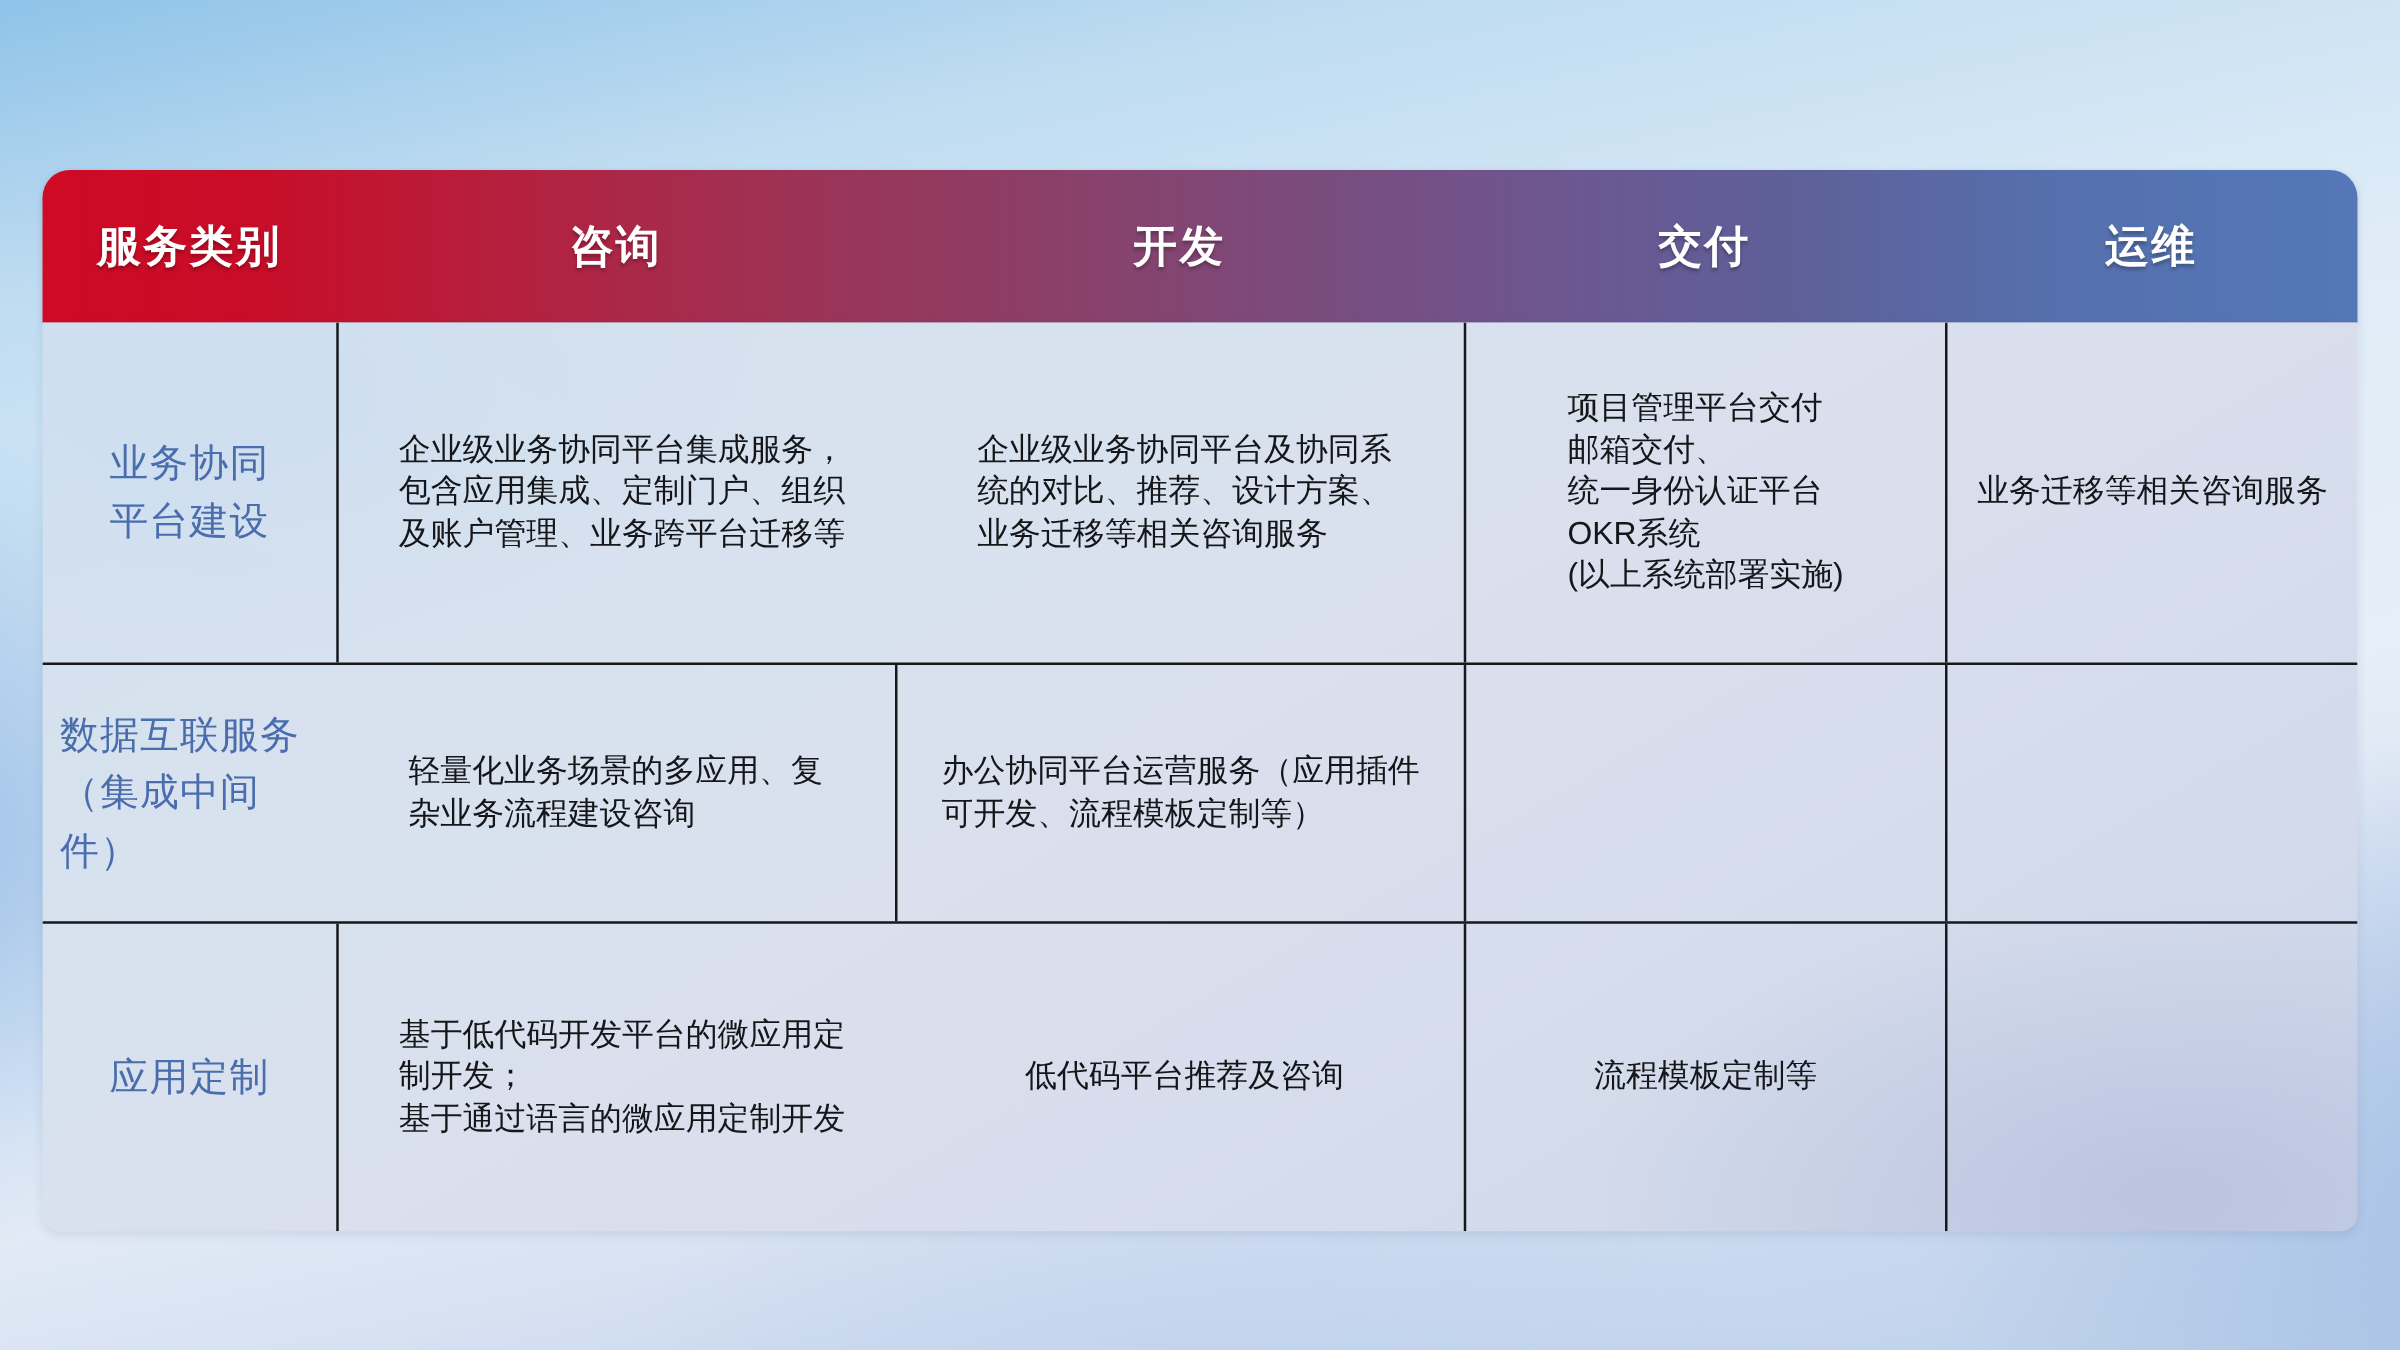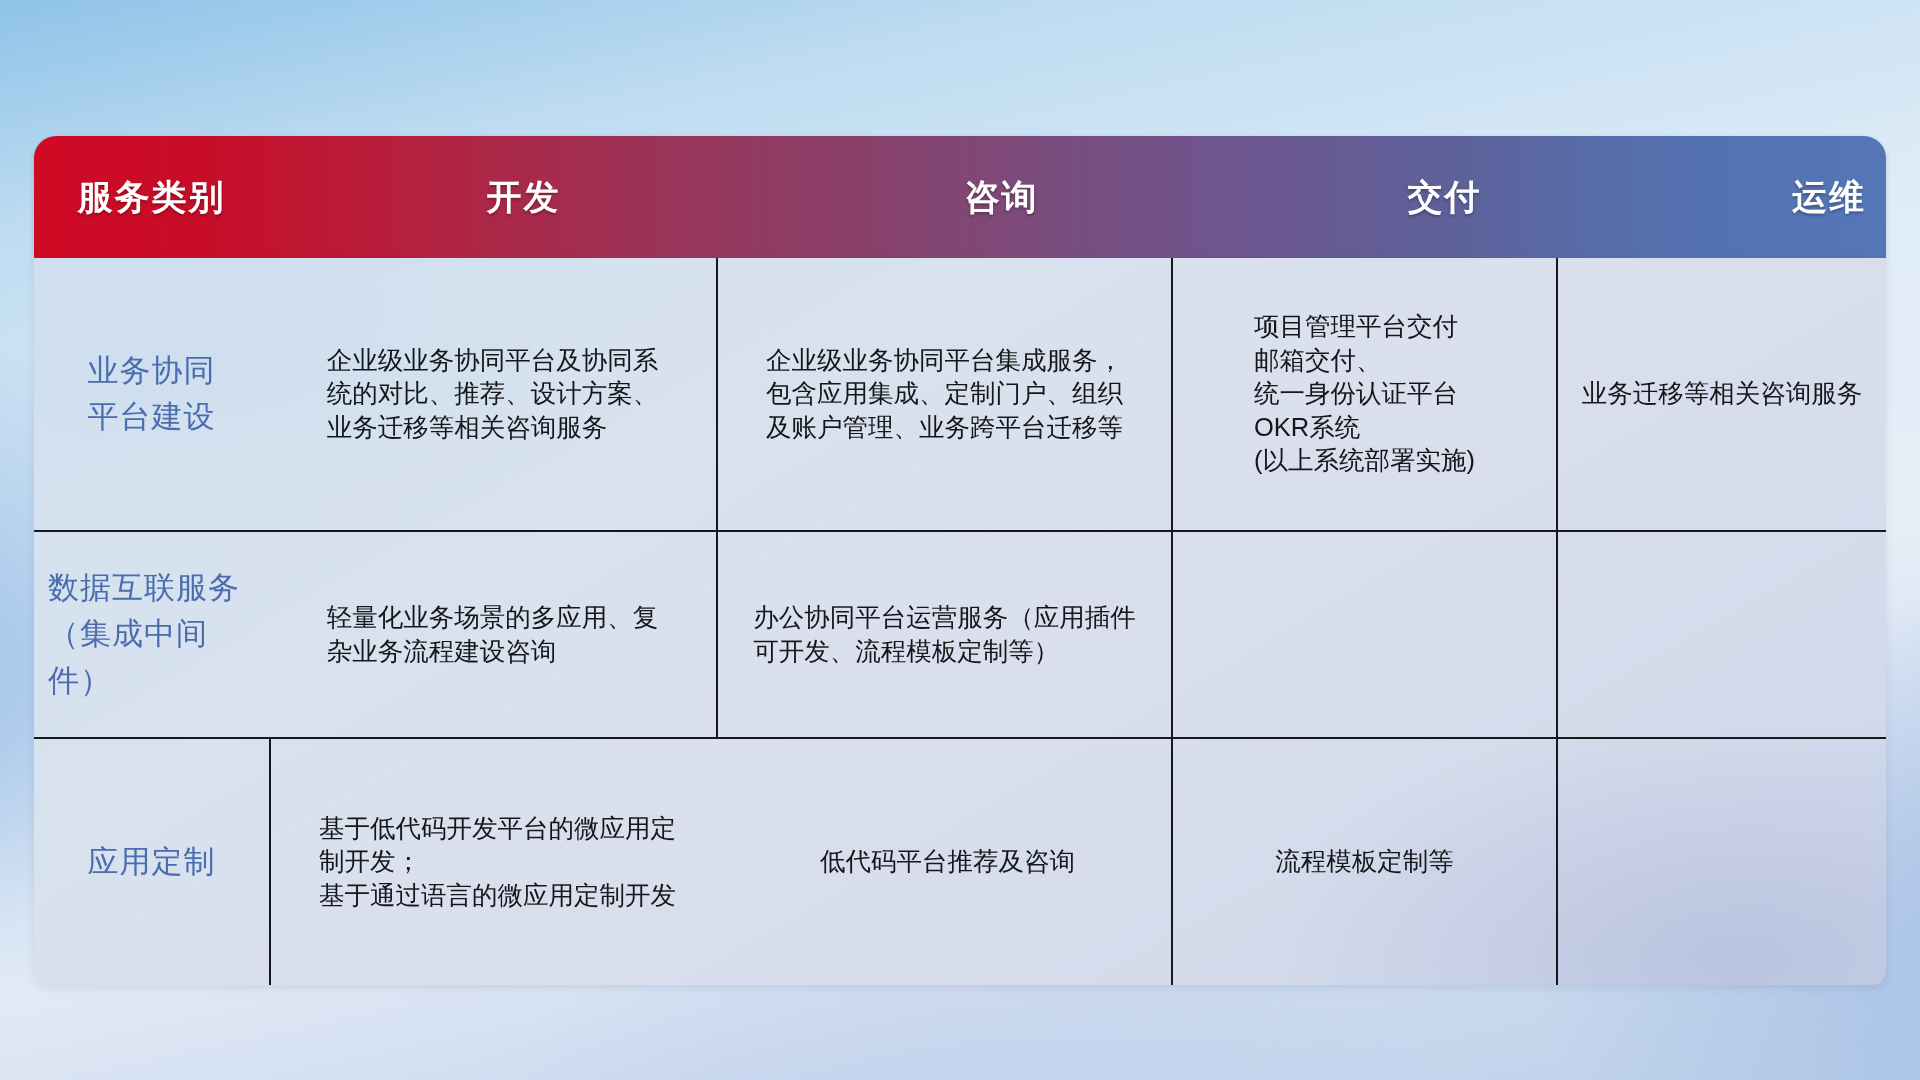--- a/index.html
+++ b/index.html
@@ -26,21 +26,20 @@
   .thead{
     position:relative;height:122px;
     border-radius:22px 22px 0 0;
     background:linear-gradient(90deg,
       #cf0a25 0%, #c80d28 9%, #b5203e 20%,
       #9c3357 33%, #8a4069 44%, #7a4c7e 55%,
       #6c5791 66%, #5e6099 76%, #5570ad 87%, #5477b8 100%);
     box-shadow:0 2px 5px rgba(40,60,100,.18);
     display:flex;
     overflow:hidden;
-    gap:27px;
   }
   .th{
     display:flex;align-items:center;justify-content:center;
     color:#fff;font-weight:bold;font-size:35px;letter-spacing:2px;
     text-shadow:0 2px 3px rgba(0,0,0,.28);
   }
 
   
   .tbody{
     position:relative;
@@ -83,37 +82,37 @@
 </style>
 </head>
 <body>
 
 <div id="stage">
 
   <div id="table">
 
     <div class="thead">
       <div class="th c0">服务类别</div>
+      <div class="th c1">咨询</div>
       <div class="th c2">开发</div>
-      <div class="th c1">咨询</div>
       <div class="th c3">交付</div>
       <div class="th c4">运维</div>
     </div>
 
     <div class="tbody">
 
       <div class="tr r0">
         <div class="td cat c0">业务协同
 平台建设</div>
+        <div class="td c2 vline">企业级业务协同平台集成服务，
+包含应用集成、定制门户、组织
+及账户管理、业务跨平台迁移等</div>
         <div class="td c1">企业级业务协同平台及协同系
 统的对比、推荐、设计方案、
 业务迁移等相关咨询服务</div>
-        <div class="td c2 vline">企业级业务协同平台集成服务，
-包含应用集成、定制门户、组织
-及账户管理、业务跨平台迁移等</div>
         <div class="td c3 vline">项目管理平台交付
 邮箱交付、
 统一身份认证平台
 OKR系统
 (以上系统部署实施)</div>
         <div class="td c4 vline">业务迁移等相关咨询服务</div>
       </div>
 
       <div class="tr r1">
         <div class="td cat c0">数据互联服务

